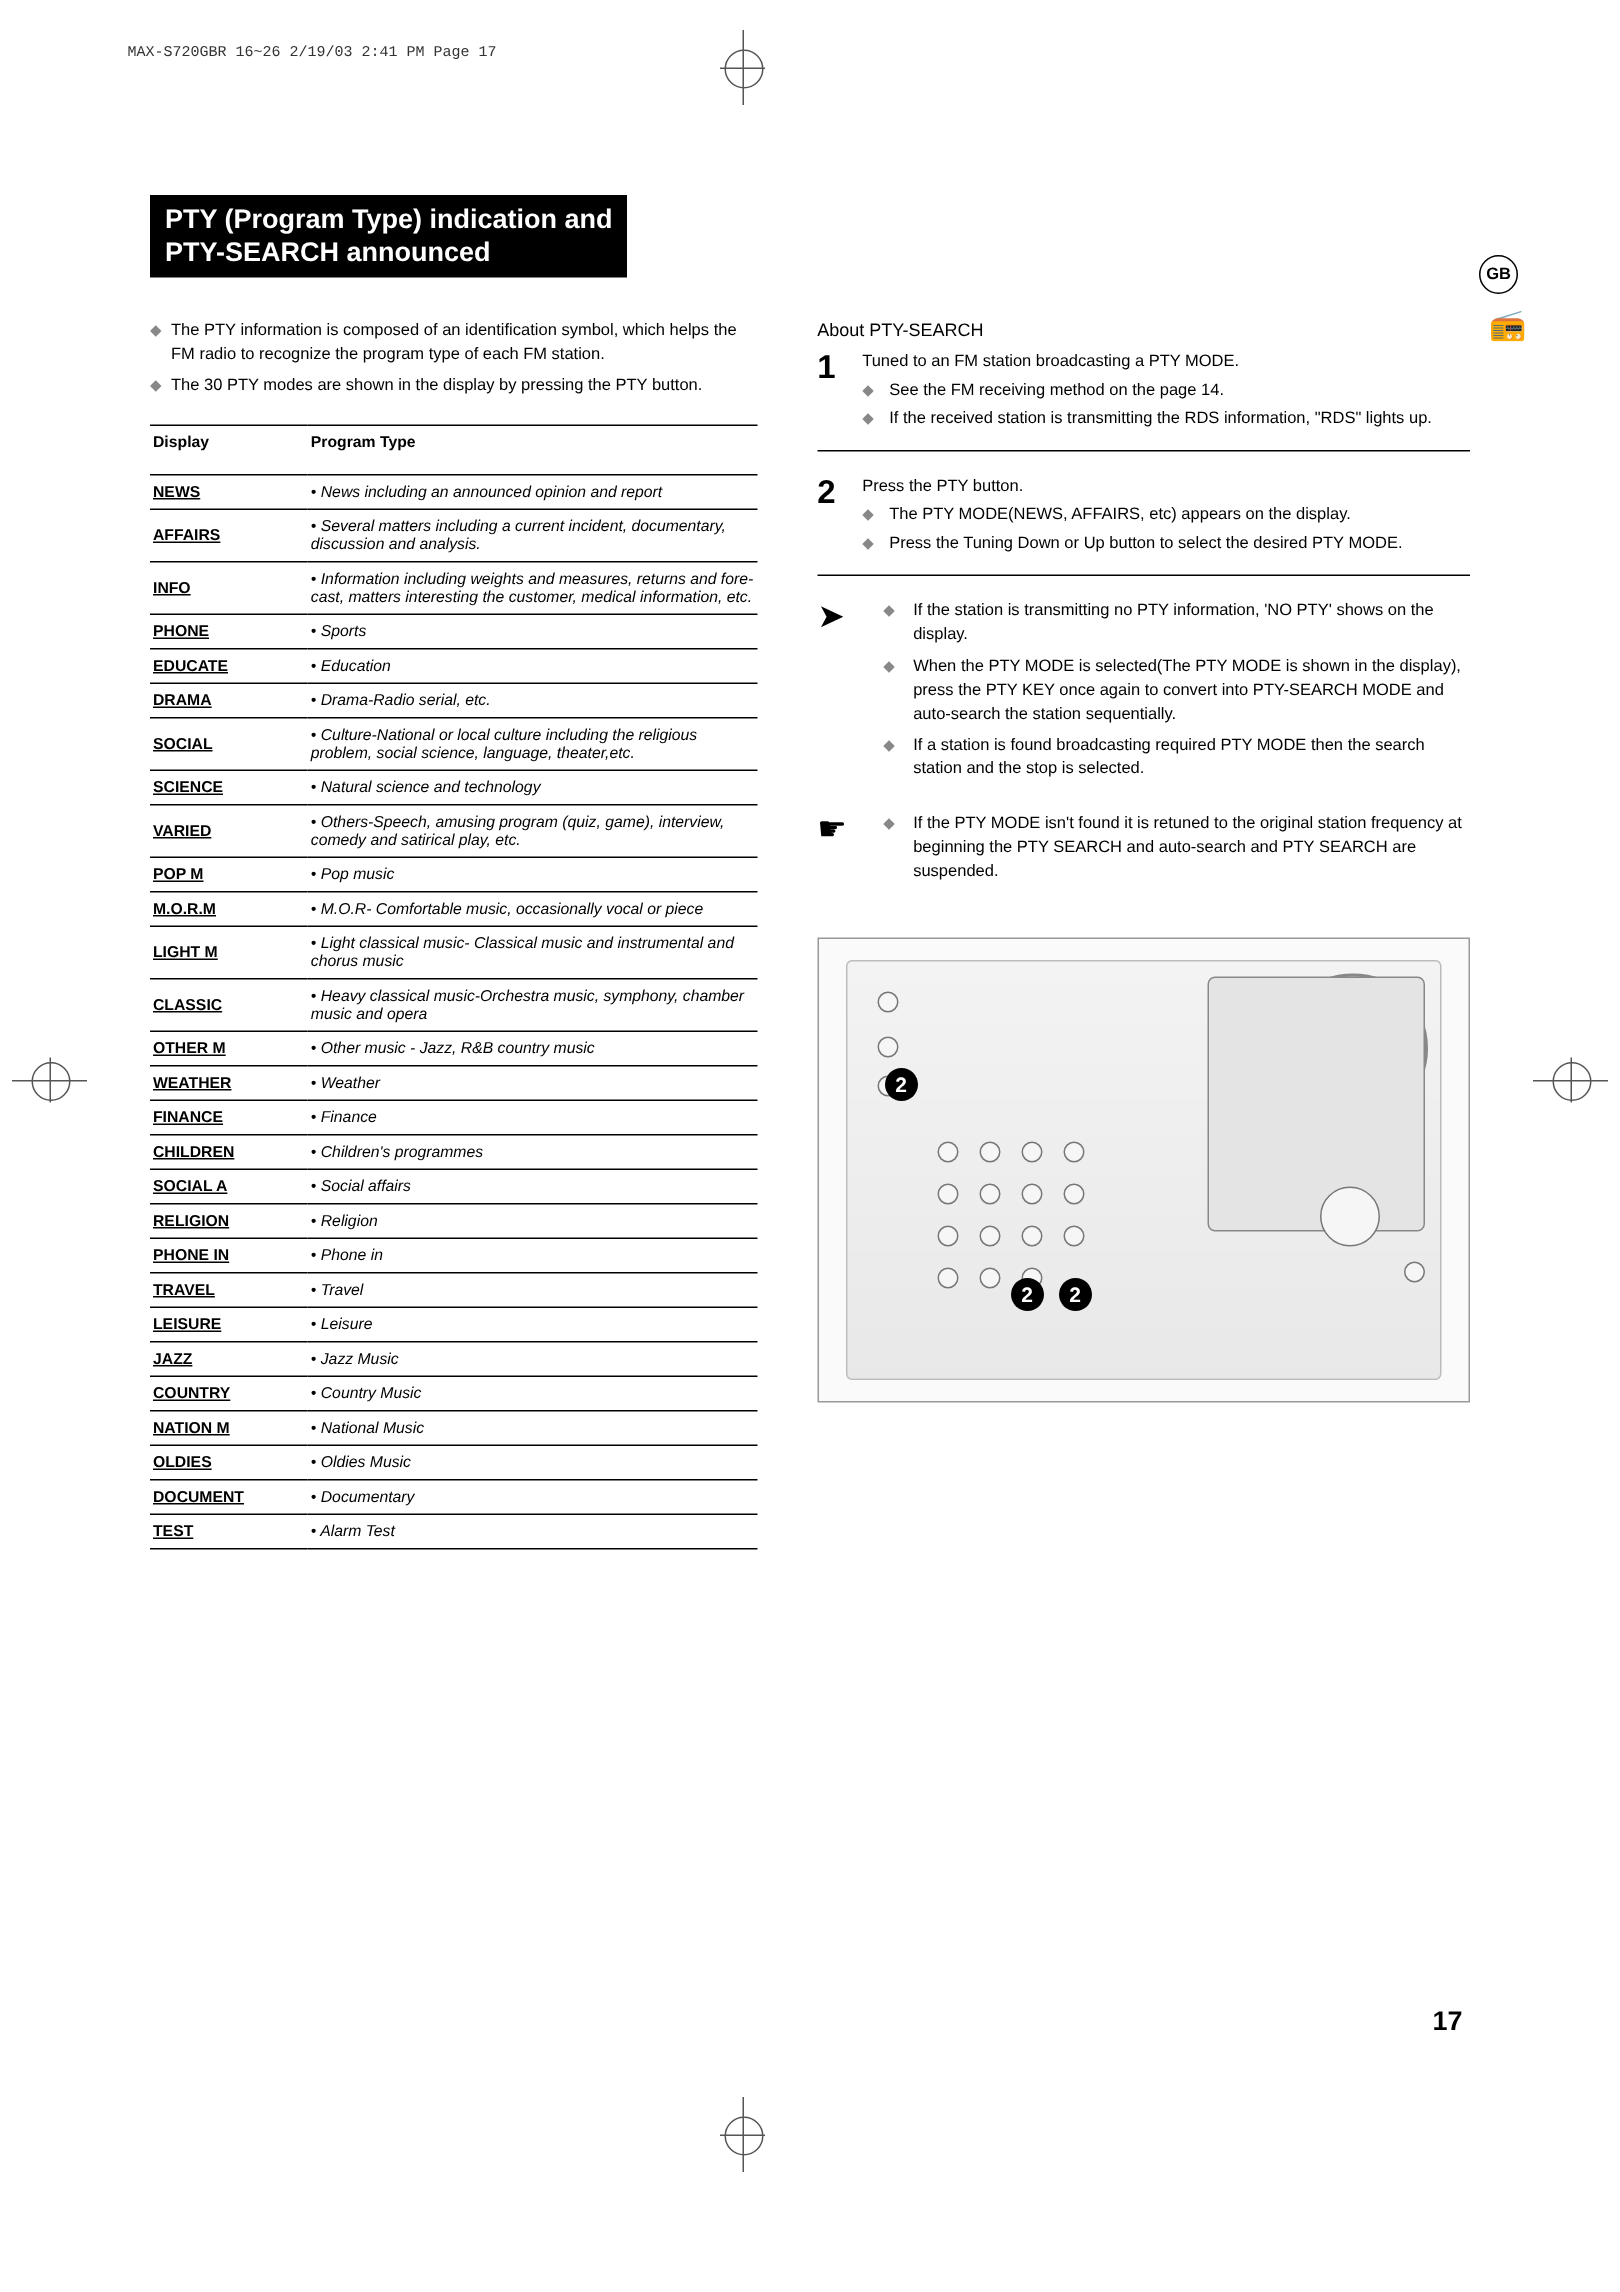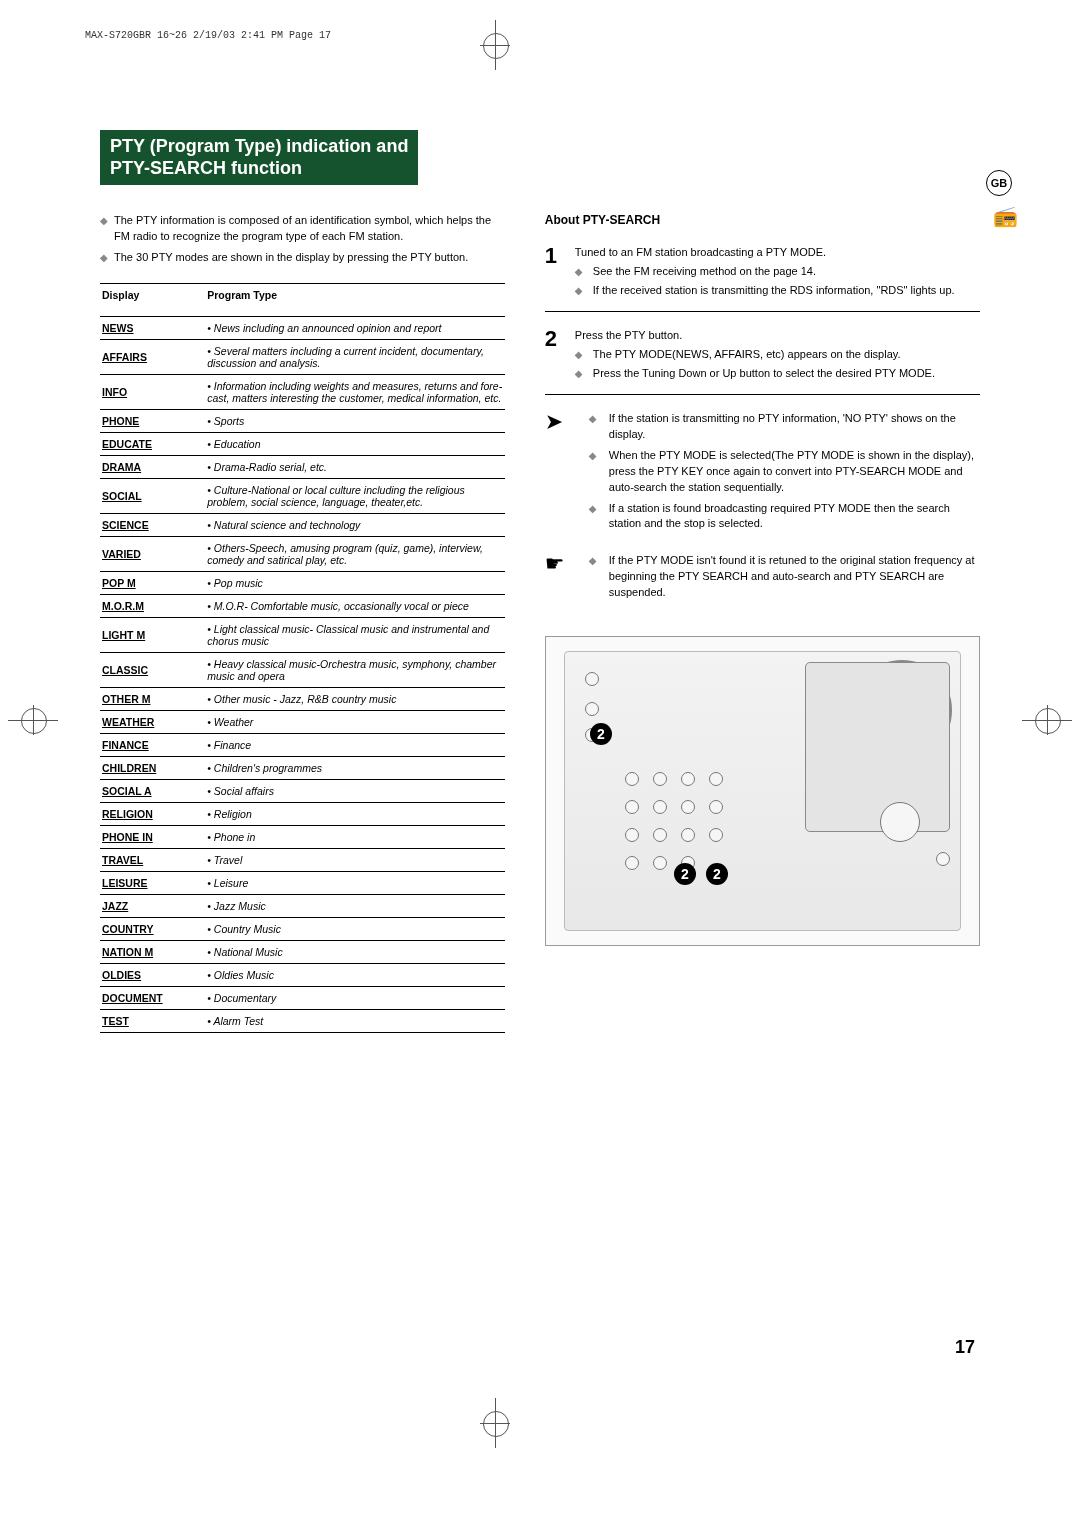--- a/index.html
+++ b/index.html
@@ -89,21 +89,21 @@
     border: 1px solid #555;
     border-radius: 50%;
   }
   .content {
     position: absolute;
     top: 130px;
     left: 100px;
     right: 100px;
   }
   .title-block {
-    background: #14532d;
+    background: #000000;
     color: #fff;
     padding: 6px 10px;
     display: inline-block;
     font-weight: bold;
     font-size: 18px;
     line-height: 1.2;
   }
   .two-col {
     display: flex;
     gap: 40px;
@@ -150,23 +150,23 @@
   .pty-table td.display {
     font-weight: bold;
     text-decoration: underline;
     width: 26%;
     font-size: 10.5px;
   }
   .pty-table td.desc {
     font-style: italic;
   }
   .about-h {
-    font-weight: bold;
+    font-weight: normal;
     font-size: 12px;
-    margin-bottom: 18px;
+    margin-bottom: 7px;
   }
   .step {
     display: flex;
     gap: 12px;
     border-bottom: 1px solid #000;
     padding-bottom: 12px;
     margin-bottom: 16px;
   }
   .step:last-of-type { border-bottom: 1px solid #000; }
   .step-num {
@@ -286,21 +286,21 @@
 <div class="crop-bottom"></div>
 <div class="crop-left"></div>
 <div class="crop-right"></div>
 
 <div class="side-badge">GB</div>
 <div class="side-radio-icon">📻</div>
 
 <div class="content">
   <div class="title-block">
     <span>PTY (Program Type) indication and</span><br>
-    <span>PTY-SEARCH function</span>
+    <span>PTY-SEARCH announced</span>
   </div>
 
   <div class="two-col">
 
     <div class="col-left">
       <div class="intro-bullets">
         <div class="bullet">
             <span class="diamond">◆</span>
             <span>The PTY information is composed of an identification symbol, which helps the FM radio to recognize the program type of each FM station.</span>
           </div>

